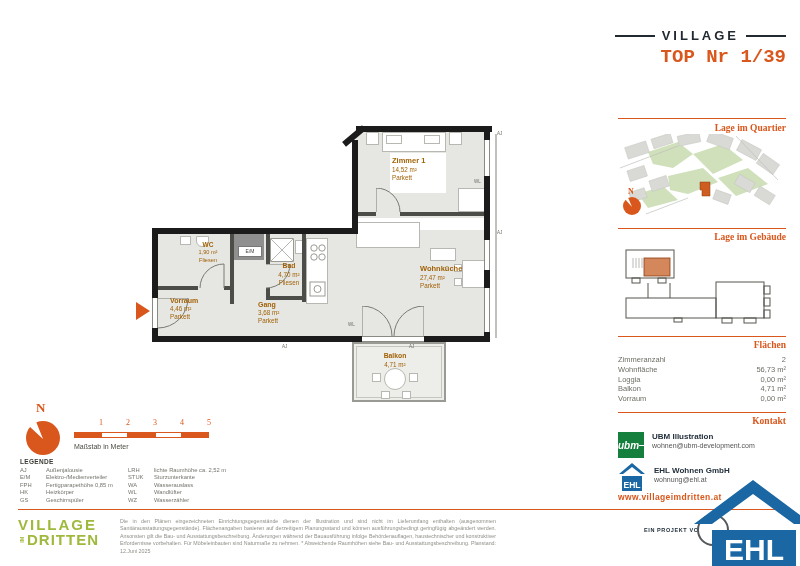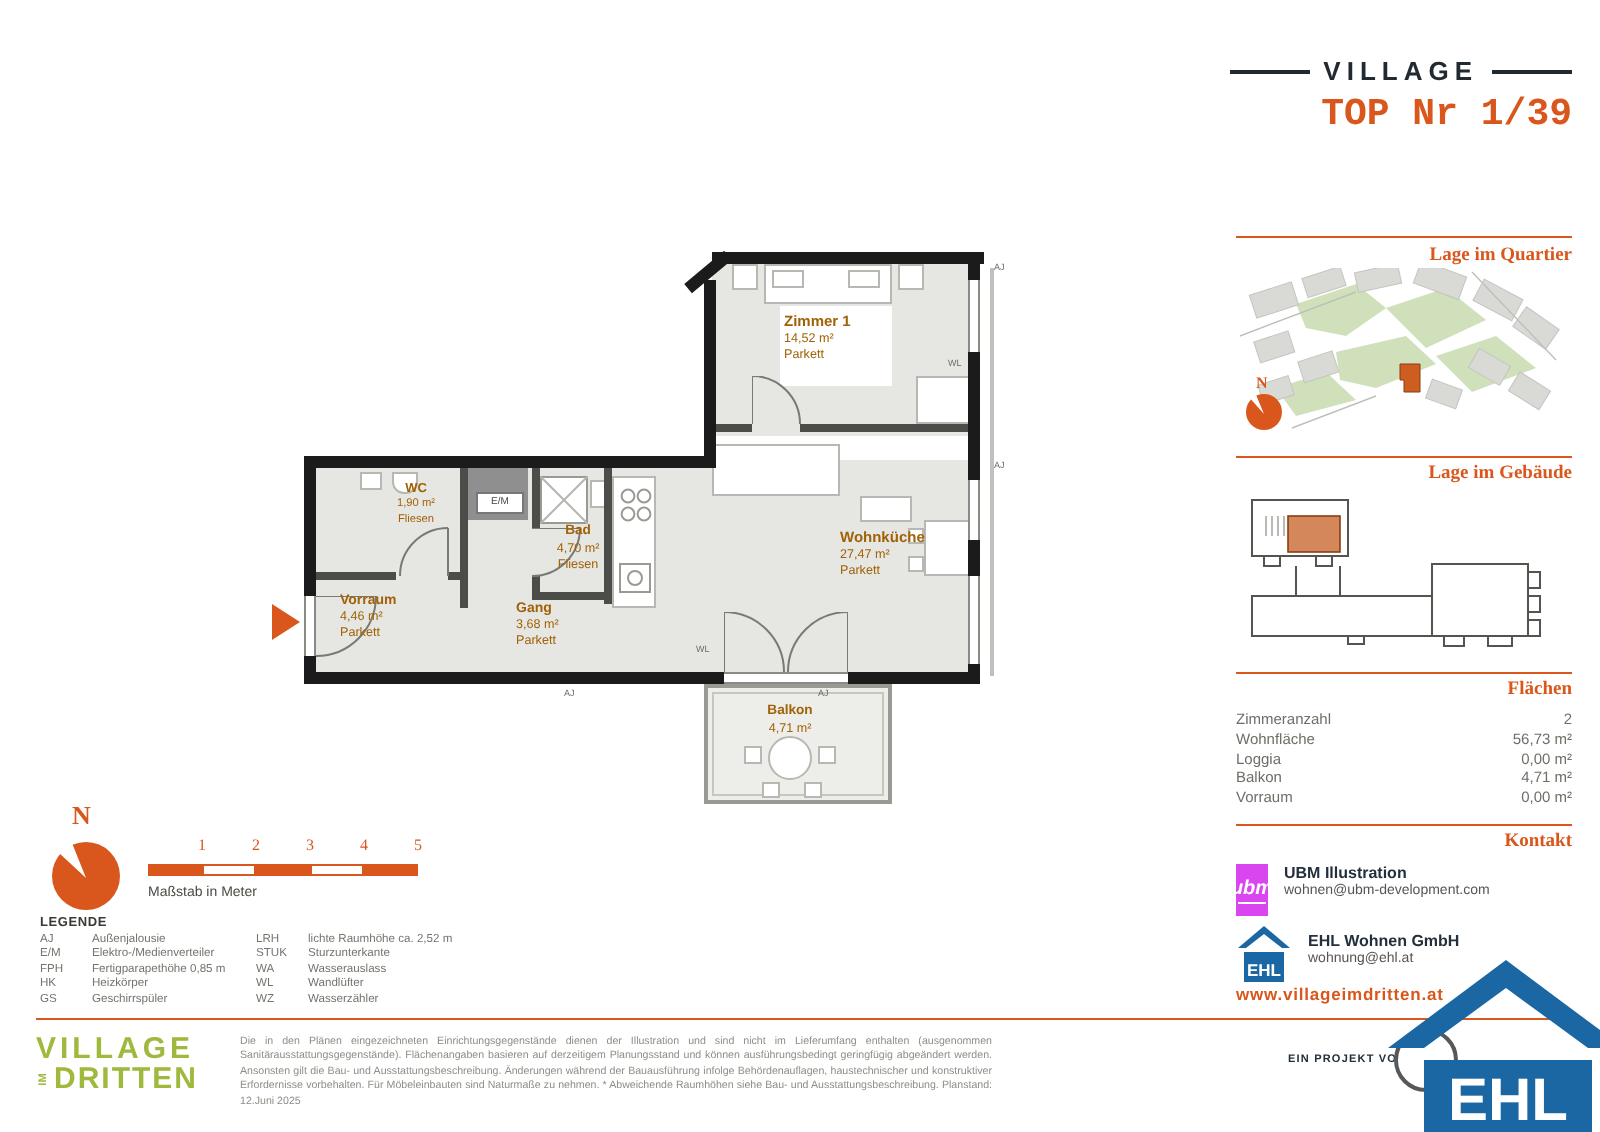--- a/index.html
+++ b/index.html
@@ -14,21 +14,21 @@
   .brandmain{font-size:27px;font-weight:800;letter-spacing:1.5px;color:#E0510F;margin-top:1px;}
   .unit{font-family:Liberation Mono, monospace;font-size:19px;font-weight:bold;color:#D9571C;margin-top:3px;}
   .addr{font-size:8.5px;color:#8f8f8f;line-height:1.35;margin-top:4px;}
   
   .hline{position:absolute;height:1px;background:#D9571C;}
   .shead{position:absolute;width:168px;text-align:right;font-family:"Liberation Serif",serif;
          font-weight:bold;font-size:9.5px;color:#D9571C;}
   .flrow{display:flex;justify-content:space-between;font-size:7.5px;color:#6e6e67;line-height:9.8px;}
   .cname{font-size:8px;font-weight:bold;color:#23303c;line-height:1.2;}
   .cmail{font-size:7px;color:#555;line-height:1.25;}
-  .ubmlogo{width:16px;height:26px;background:#d946ef;color:#fff;display:flex;flex-direction:column;
+  .ubmlogo{width:26px;height:26px;background:#15803d;color:#fff;display:flex;flex-direction:row;
            align-items:center;justify-content:center;font-weight:bold;font-style:italic;font-size:10px;}
   .ubmlogo .ul{width:14px;height:1px;background:#fff;margin-top:1px;}
   .website{font-size:8.5px;font-weight:bold;color:#D9571C;letter-spacing:.4px;}
   .projnote{font-size:5.5px;font-weight:bold;letter-spacing:.6px;color:#23303c;}
   
   .roomfill{position:absolute;background:#E6E6E3;}
   .wall{position:absolute;background:#1b1b1b;z-index:6;}
   .iwall{position:absolute;background:#4c4c48;z-index:5;}
   .win{position:absolute;background:#fff;border-left:1px solid #8a8a85;border-right:1px solid #8a8a85;
        box-sizing:border-box;z-index:7;}

